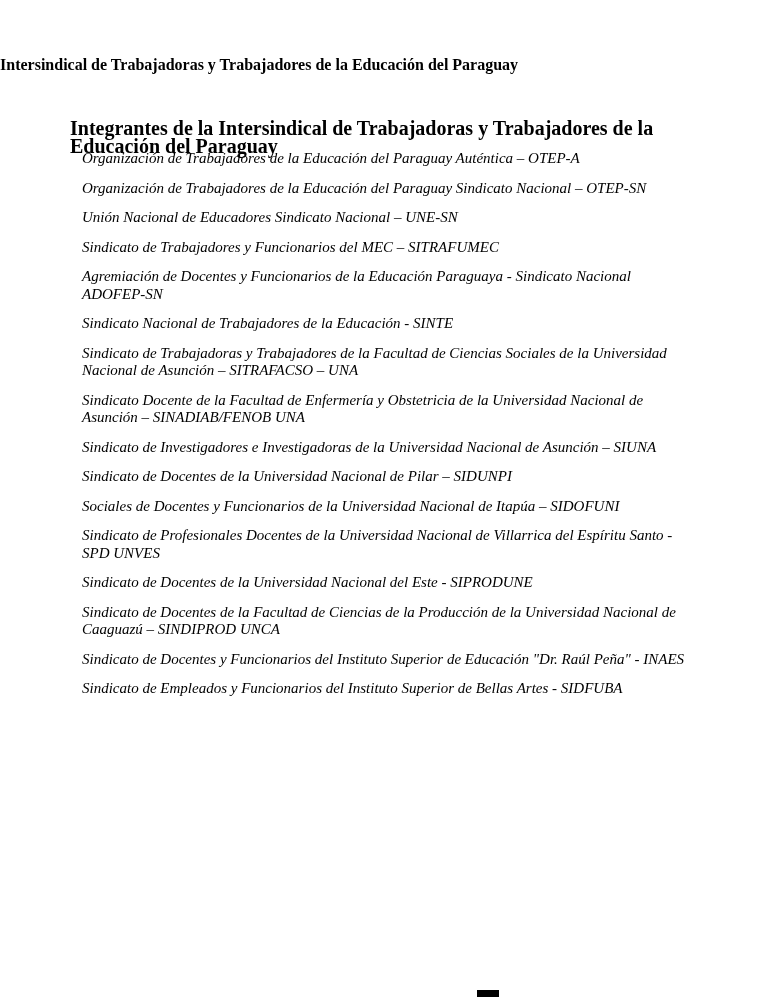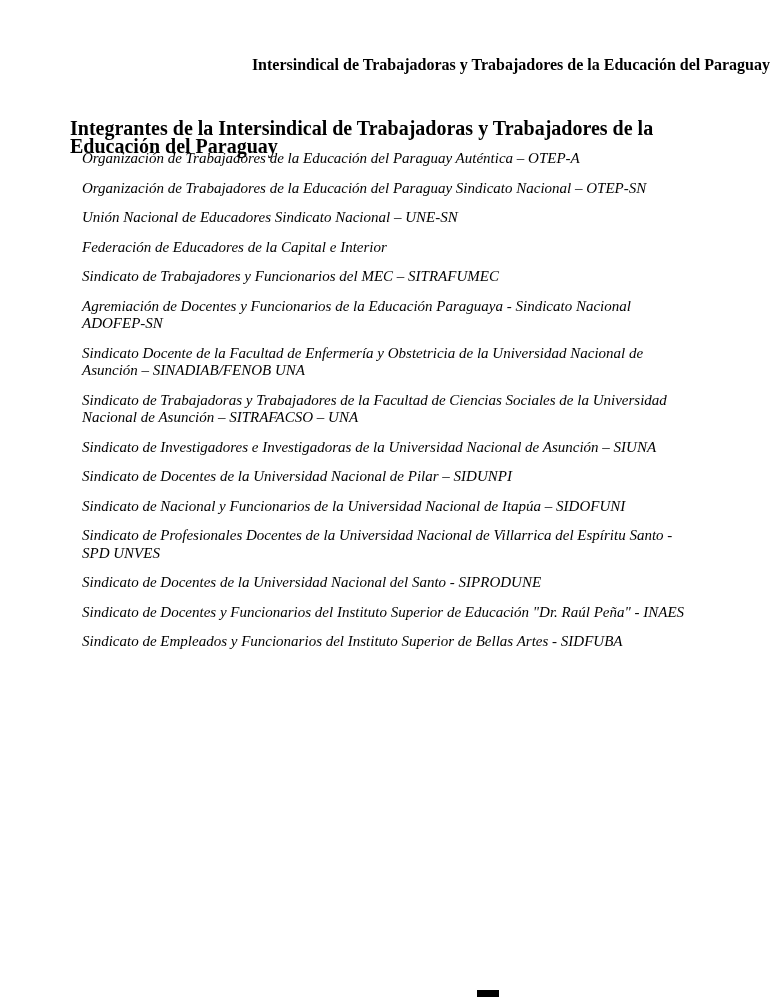--- a/index.html
+++ b/index.html
@@ -13,21 +13,21 @@
     position: relative;
     overflow: hidden;
     font-family: "Liberation Serif", serif;
     color: #000000;
   }
   .doc-title {
     position: absolute;
     top: 44px;
     left: 0;
     width: 770px;
-    text-align: right;
+    text-align: left;
     font-weight: bold;
     font-size: 16px;
     line-height: 19px;
   }
   .doc-subtitle {
     position: absolute;
     top: 102px;
     left: 70px;
     width: 640px;
     font-weight: bold;
@@ -67,46 +67,47 @@
 
   <div class="org-list">
 
       <p>Organización de Trabajadores de la Educación del Paraguay Auténtica – OTEP-A</p>
 
       <p>Organización de Trabajadores de la Educación del Paraguay Sindicato Nacional – OTEP-SN</p>
 
       <p>Unión Nacional de Educadores Sindicato Nacional – UNE-SN</p>
 
 
-      <p>Federación de Educadores de la Capital e Interior</p>
 
 
       <p>Sindicato de Trabajadores y Funcionarios del MEC – SITRAFUMEC</p>
 
       <p>Agremiación de Docentes y Funcionarios de la Educación Paraguaya - Sindicato Nacional ADOFEP-SN</p>
 
 
 
 
+      <p>Sindicato Nacional de Trabajadores de la Educación - SINTE</p>
+
+      <p>Sindicato de Trabajadoras y Trabajadores de la Facultad de Ciencias Sociales de la Universidad Nacional de Asunción – SITRAFACSO – UNA</p>
 
       <p>Sindicato Docente de la Facultad de Enfermería y Obstetricia de la Universidad Nacional de Asunción – SINADIAB/FENOB UNA</p>
-
-      <p>Sindicato de Trabajadoras y Trabajadores de la Facultad de Ciencias Sociales de la Universidad Nacional de Asunción – SITRAFACSO – UNA</p>
 
       <p>Sindicato de Investigadores e Investigadoras de la Universidad Nacional de Asunción – SIUNA</p>
 
       <p>Sindicato de Docentes de la Universidad Nacional de Pilar – SIDUNPI</p>
 
-      <p>Sindicato de Nacional y Funcionarios de la Universidad Nacional de Itapúa – SIDOFUNI</p>
+      <p>Sociales de Docentes y Funcionarios de la Universidad Nacional de Itapúa – SIDOFUNI</p>
 
       <p>Sindicato de Profesionales Docentes de la Universidad Nacional de Villarrica del Espíritu Santo - SPD UNVES</p>
 
-      <p>Sindicato de Docentes de la Universidad Nacional del Santo - SIPRODUNE</p>
+      <p>Sindicato de Docentes de la Universidad Nacional del Este - SIPRODUNE</p>
 
 
+      <p>Sindicato de Docentes de la Facultad de Ciencias de la Producción de la Universidad Nacional de Caaguazú – SINDIPROD UNCA</p>
 
       <p>Sindicato de Docentes y Funcionarios del Instituto Superior de Educación "Dr. Raúl Peña" - INAES</p>
 
       <p>Sindicato de Empleados y Funcionarios del Instituto Superior de Bellas Artes - SIDFUBA</p>
     </div>
 
   <div class="next-page-fragment"></div>
 
 </div>
 

